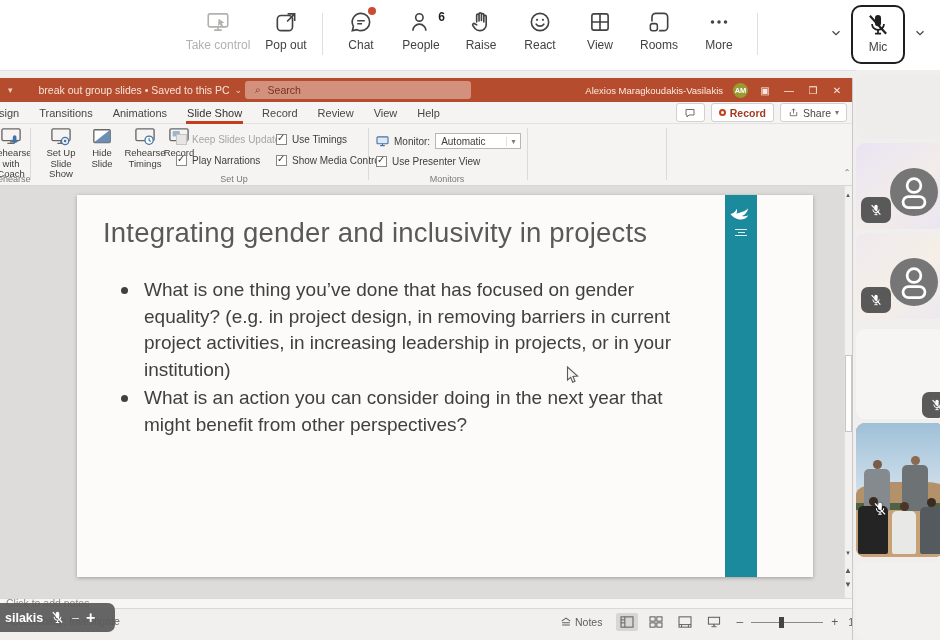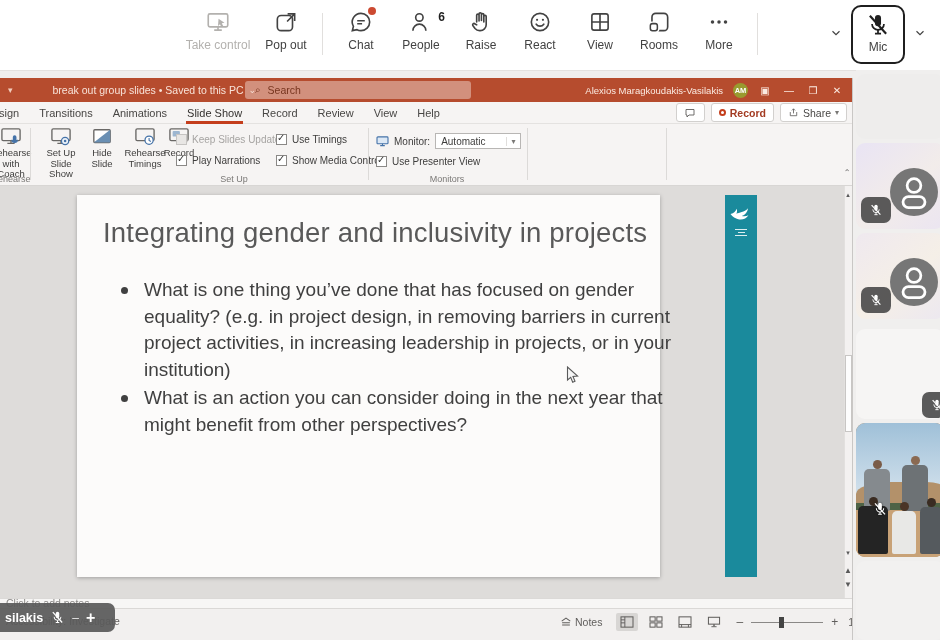--- a/index.html
+++ b/index.html
@@ -20,21 +20,21 @@
           border-radius:10px;box-sizing:border-box;display:flex;flex-direction:column;align-items:center;
           padding-top:5px;font-size:12px;color:#424242;cursor:pointer;}
   .micbox .ic{width:26px;height:26px;margin-bottom:2px;}
   .chev{position:absolute;top:26px;width:14px;height:14px;color:#424242;cursor:pointer;}
   
   .ppt{position:absolute;left:0;top:78px;width:853px;height:562px;background:#f6f4f3;
        border-right:1px solid #c9c7c5;overflow:hidden;box-sizing:border-box;}
   .ttl{position:absolute;left:0;top:0;width:100%;height:24px;background:#b64c2e;color:#f8e3d9;
        font-size:10.5px;display:flex;align-items:center;}
   .qat{margin-left:8px;color:#f3cdbd;font-size:9px;}
-  .ttl-text{margin-left:40px;white-space:nowrap;}
+  .ttl-text{margin-left:26px;white-space:nowrap;}
   .ttl-chev{margin-left:5px;font-size:9px;color:#f3cdbd;}
   .searchpill{position:absolute;left:245px;top:3px;width:226px;height:18px;border-radius:3px;
               background:rgba(255,255,255,0.38);display:flex;align-items:center;color:#77351f;cursor:text;}
   .searchpill .mag{margin:0 7px 0 10px;font-size:10px;}
   .ttl-right{position:absolute;right:8px;top:0;height:24px;display:flex;align-items:center;gap:10px;}
   .uname{font-size:9.5px;color:#fbeae1;}
   .ubadge{width:15px;height:15px;border-radius:50%;background:#999a2f;color:#fff;font-size:7.5px;
           font-weight:bold;display:flex;align-items:center;justify-content:center;}
   .winbtn{color:#fbeae1;font-size:10px;width:14px;text-align:center;cursor:pointer;}
   
@@ -70,21 +70,21 @@
   .cb-label{font-size:10px;color:#3e3d3c;white-space:nowrap;}
   .cb-row.disabled .cb-label{color:#a6a4a2;}
   .mon-label{font-size:10px;color:#3e3d3c;}
   .dropdown{width:86px;height:16px;border:1px solid #b8b6b4;background:#fff;display:flex;
             align-items:center;font-size:10px;color:#3e3d3c;padding-left:5px;box-sizing:border-box;
             cursor:pointer;}
   .dropdown .dd-arrow{margin-left:auto;width:13px;text-align:center;color:#7a7876;font-size:8px;
                       border-left:1px solid #e0dedc;}
   
   .canvas{position:absolute;left:0;top:108px;width:100%;height:412px;background:#dedcda;}
-  .slide{position:absolute;left:77px;top:9px;width:583px;height:382px;background:#fcfbfa;
+  .slide{position:absolute;left:77px;top:9px;width:736px;height:382px;background:#fcfbfa;
          box-shadow:0 1px 4px rgba(0,0,0,0.28);}
   .slide-title{position:absolute;left:26px;top:22px;width:600px;font-size:27.5px;color:#595959;
                letter-spacing:0.2px;}
   .bullets{position:absolute;left:42px;top:82px;width:582px;margin:0;padding:0;list-style:none;}
   .bullets li{position:relative;padding-left:25px;font-size:19px;line-height:26.5px;color:#404040;
               margin-bottom:2px;}
   .bullets li::before{content:"";position:absolute;left:2px;top:10px;width:7px;height:7px;
                       border-radius:50%;background:#404040;}
   .tealbar{position:absolute;left:648px;top:0;width:32px;height:382px;background:#1a8a9c;}
   .logo{position:absolute;left:2px;top:7px;width:28px;text-align:center;}

